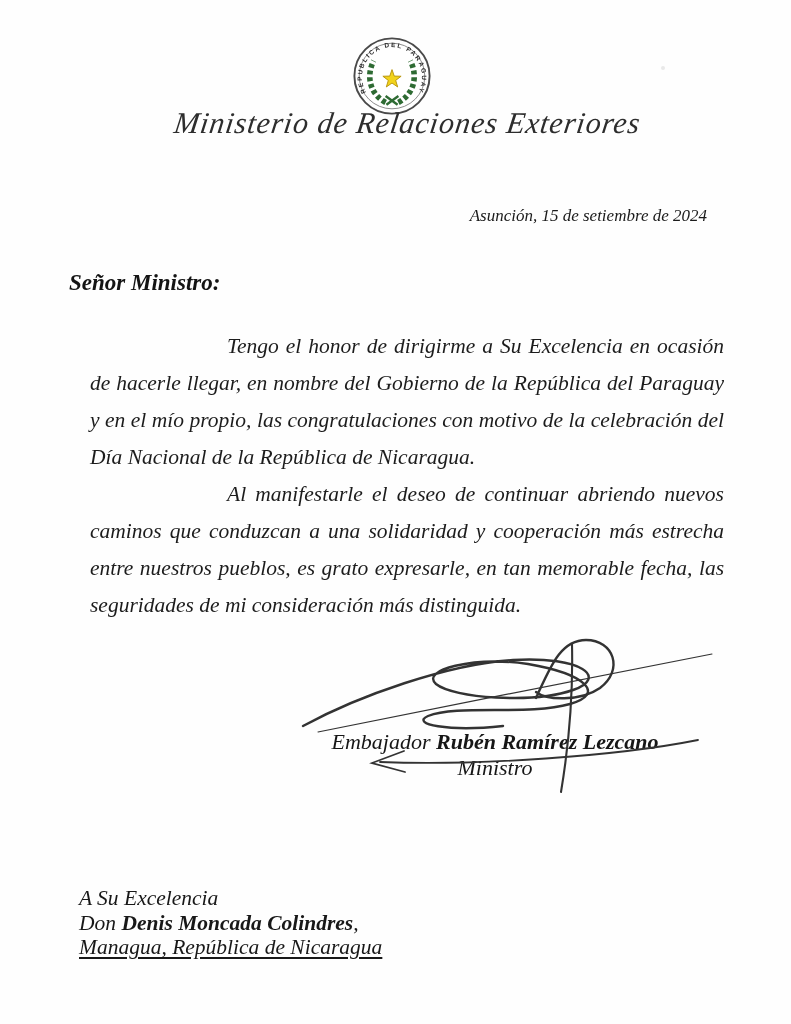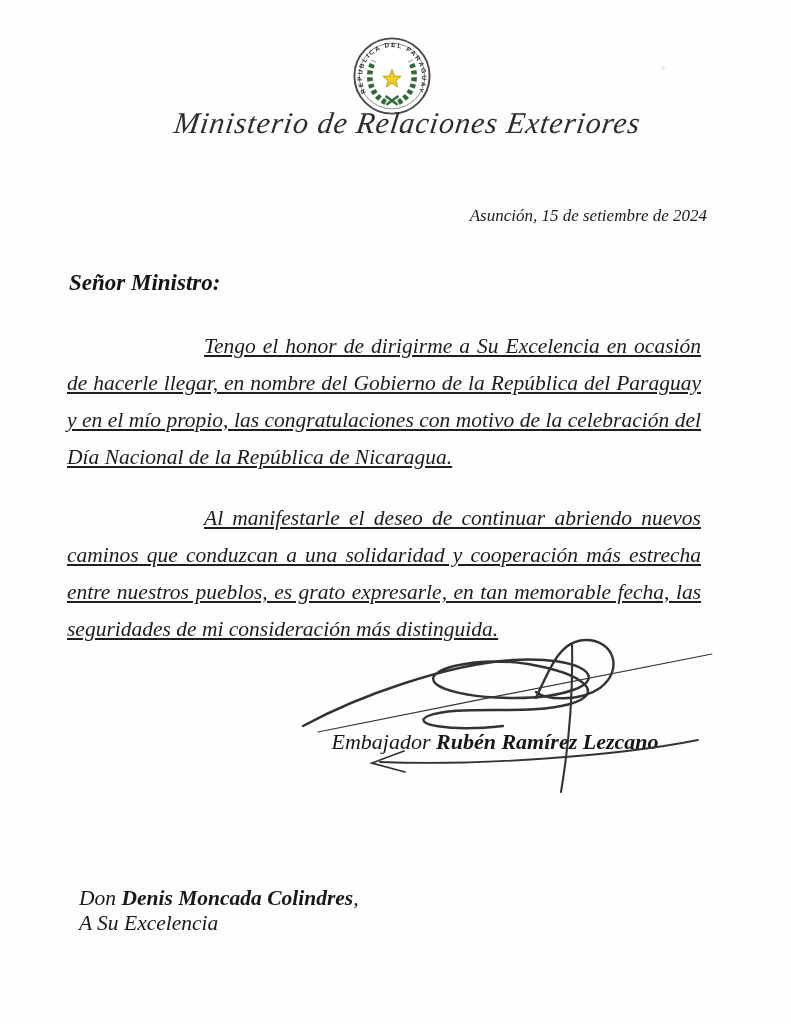--- a/index.html
+++ b/index.html
@@ -52,33 +52,32 @@
     left: 69px; top: 270px;
     font-style: italic;
     font-weight: bold;
     font-size: 23px;
     color: #141414;
   }
 
   
   .body-block {
     position: absolute;
-    left: 67px; top: 328px;
+    left: 90px; top: 328px;
     width: 634px;
-    text-decoration: underline;
   }
   .body-block p {
     font-style: italic;
     font-size: 21.5px;
     line-height: 37px;
     text-align: justify;
     text-indent: 137px;
     color: #1c1c1c;
   }
-  .body-block p + p { margin-top: 24px; }
+  .body-block p + p { }
 
   
   .signature-svg {
     position: absolute;
     left: 288px; top: 634px;
     width: 432px; height: 168px;
     z-index: 3;
     pointer-events: none;
   }
   .signoff {
@@ -174,20 +173,22 @@
 
       <path stroke-width="1.2" d="M 424 20 C 330 38, 150 74, 30 98"></path>
 
       <path stroke-width="1.8" d="M 410 106 C 330 122, 190 132, 92 128"></path>
       <path stroke-width="1.8" d="M 116 117 L 84 129 L 117 138"></path>
     </g>
   </svg>
 
   <div class="signoff">
     <div><span>Embajador </span><span class="signer-name">Rubén Ramírez Lezcano</span></div>
+    <div>Ministro</div>
   </div>
 
   <div class="recipient">
+    <div>A Su Excelencia</div>
     <div><span>Don </span><span class="bold-name">Denis Moncada Colindres</span><span>,</span></div>
-    <div>A Su Excelencia</div>
+    <div class="underlined">Managua, República de Nicaragua</div>
   </div>
 
 </div>
 
 </body></html>

